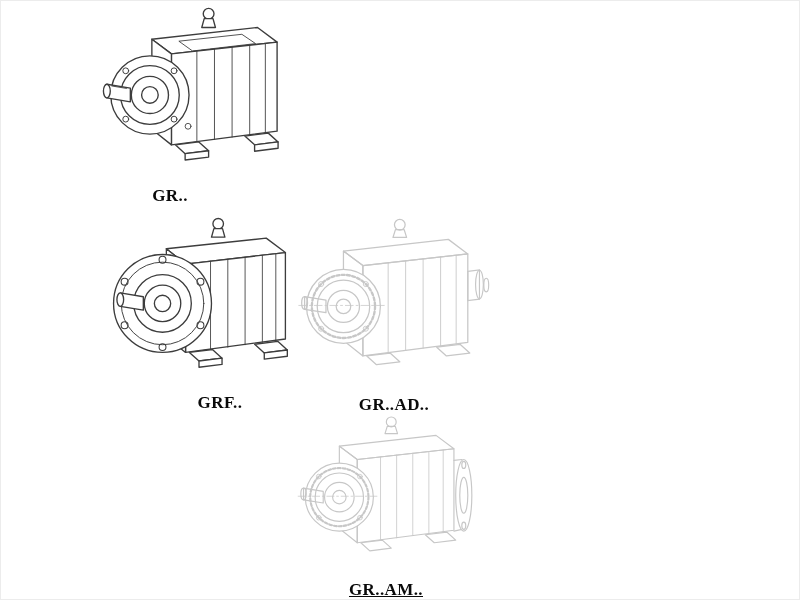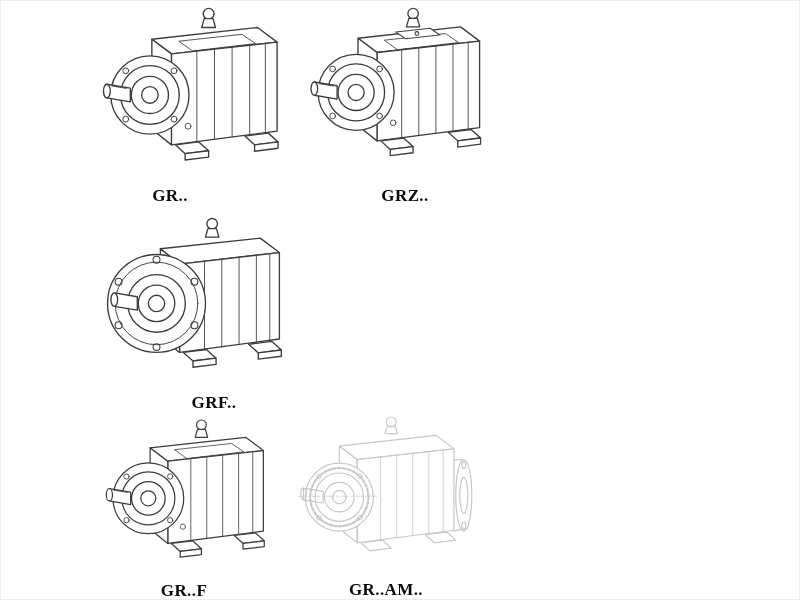--- a/index.html
+++ b/index.html
@@ -219,56 +219,51 @@
 
 <div id="page">
 
   <figure class="unit" style="left:92px; top:2px; width:196px; height:206px;">
     <svg class="draw" width="196" height="181" viewBox="0 0 200 185">
         <use href="#sym-foot"></use>
       </svg>
     <figcaption class="lbl" style="left:77px; top:183px;">GR..</figcaption>
   </figure>
 
-  <figure class="unit" style="left:300px; top:2px; width:190px; height:206px;">
-    <svg class="draw" width="190" height="176" viewBox="0 0 200 185">
-      <use href="#sym-foot"></use>
-      <g fill="#fff" stroke="currentColor" stroke-width="1.1">
-        <polygon points="100,30.5 136,26.5 146,33.5 110,37.5"></polygon>
-        <circle cx="122" cy="32" r="2" fill="none"></circle>
-      </g>
-    </svg>
-    <figcaption class="lbl" style="left:104px; top:183px;">GRZ..</figcaption>
-  </figure>
-
-
-  <figure class="unit" style="left:96px; top:212px; width:192px; height:202px;">
+
+
+  <figure class="unit" style="left:102px; top:212px; width:192px; height:202px;">
     <svg class="draw" width="192" height="178" viewBox="0 0 200 185">
         <use href="#sym-flangefoot"></use>
       </svg>
     <figcaption class="lbl" style="left:117px; top:180px;">GRF..</figcaption>
   </figure>
 
-
-  <figure class="unit" style="left:96px; top:414px; width:177px; height:186px;">
-    <svg class="draw" width="177" height="164" viewBox="0 0 200 185">
-        <use href="#sym-foot"></use>
-      </svg>
-    <figcaption class="lbl" style="left:87px; top:166px;">GR..F</figcaption>
-  </figure>
+  <figure class="unit ghost" style="left:290px; top:212px; width:204px; height:206px;">
+    <svg class="draw" width="204" height="180" viewBox="0 0 210 185">
+      <use href="#sym-ghost"></use>
+      <g fill="#fff" stroke="currentColor" stroke-width="1.2" stroke-linecap="round">
+        <polygon points="182,60 194,58.5 194,88.5 182,90" fill="none"></polygon>
+        <ellipse cx="194" cy="73.5" rx="4" ry="14.7" fill="none"></ellipse>
+        <ellipse cx="201" cy="74" rx="2.5" ry="7" fill="none"></ellipse>
+      </g>
+    </svg>
+    <figcaption class="lbl" style="left:103px; top:182px;">GR..AD..</figcaption>
+  </figure>
+
 
   <figure class="unit ghost" style="left:290px; top:410px; width:188px; height:190px;">
     <svg class="draw" width="188" height="166" viewBox="0 0 210 185">
       <use href="#sym-ghost"></use>
       <g fill="#fff" stroke="currentColor" stroke-width="1.3" stroke-linecap="round">
         <line x1="182" y1="55" x2="191" y2="54"></line>
         <line x1="182" y1="134" x2="191" y2="132"></line>
         <ellipse cx="193" cy="94" rx="9" ry="40"></ellipse>
         <ellipse cx="193" cy="94" rx="4.5" ry="20" fill="none"></ellipse>
         <ellipse cx="193" cy="60" rx="2.2" ry="4" fill="none"></ellipse>
         <ellipse cx="193" cy="128" rx="2.2" ry="4" fill="none"></ellipse>
       </g>
     </svg>
-    <figcaption class="lbl" style="left:95px; top:169px;">GR..AM..</figcaption>
+    <figcaption class="lbl" style="left:95px; top:169px;text-decoration:underline;">GR..AM..</figcaption>
   </figure>
 
 
 </div>
 
 </body></html>

